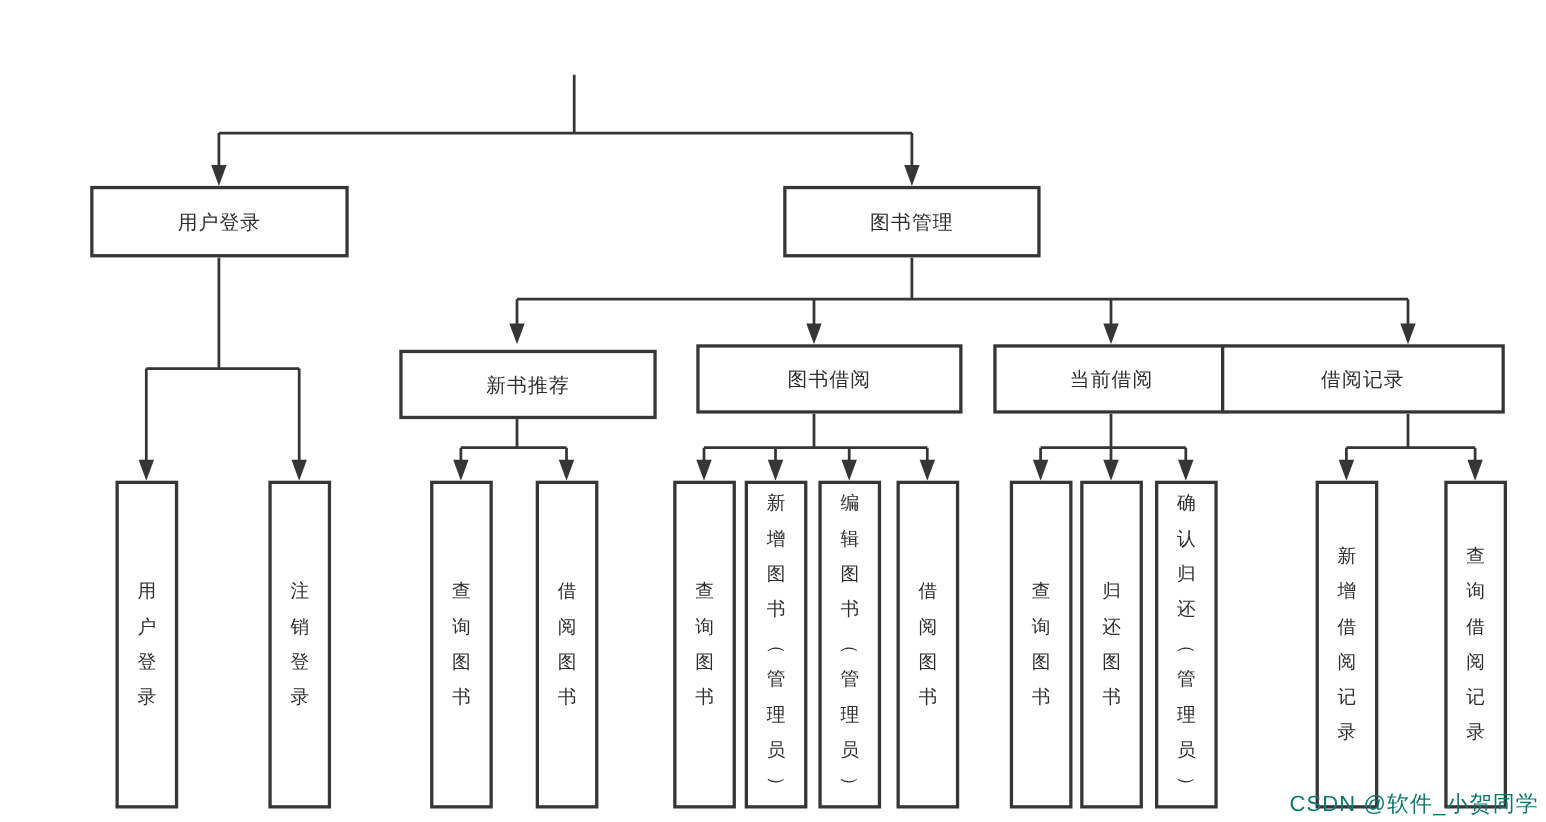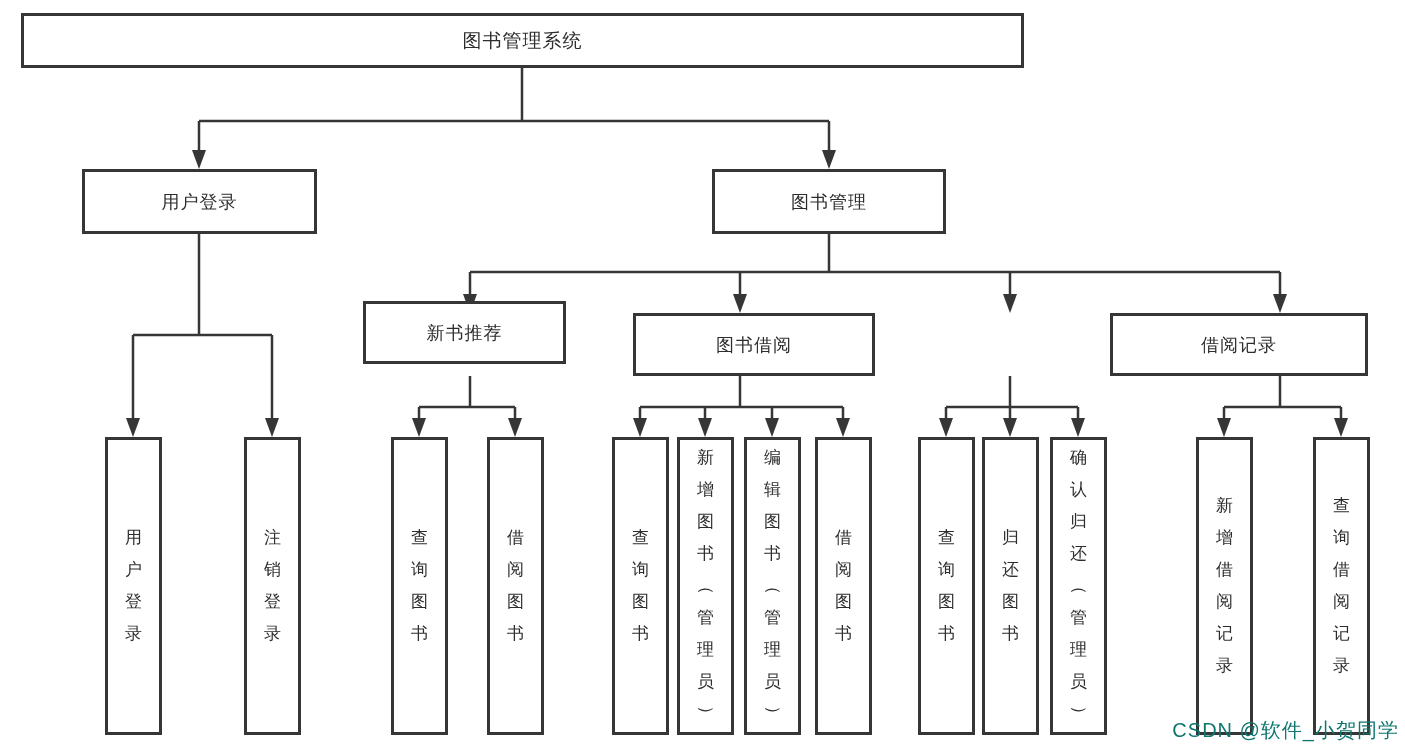--- a/index.html
+++ b/index.html
@@ -87,36 +87,36 @@
       <polygon points="765,418 779,418 772,437"></polygon>
       <polygon points="836,418 850,418 843,437"></polygon>
       <polygon points="939,418 953,418 946,437"></polygon>
       <polygon points="1003,418 1017,418 1010,437"></polygon>
       <polygon points="1071,418 1085,418 1078,437"></polygon>
       <polygon points="1217,418 1231,418 1224,437"></polygon>
       <polygon points="1334,418 1348,418 1341,437"></polygon>
     </g>
   </svg>
 
-  <div class="box h root" style="left:21px;top:13px;width:1003px;height:55px">
-    <span>图书管理系统</span>
-  </div>
 
   <div class="box h" style="left:82px;top:169px;width:235px;height:65px">
     <span>用户登录</span>
   </div>
   <div class="box h" style="left:712px;top:169px;width:234px;height:65px">
     <span>图书管理</span>
   </div>
 
-  <div class="box h" style="left:363px;top:301px;width:203px;height:63px">
+  <div class="box h" style="left:363px;top:318px;width:234px;height:63px">
     <span>新书推荐</span>
   </div>
   <div class="box h" style="left:633px;top:313px;width:242px;height:63px">
     <span>图书借阅</span>
+  </div>
+  <div class="box h" style="left:903px;top:313px;width:215px;height:63px">
+    <span>当前借阅</span>
   </div>
   <div class="box h" style="left:1110px;top:313px;width:258px;height:63px">
     <span>借阅记录</span>
   </div>
 
   <div class="box v" style="left:105px;top:437px">
     <div class="vtext">
         <span>用</span>
         <span>户</span>
         <span>登</span>

